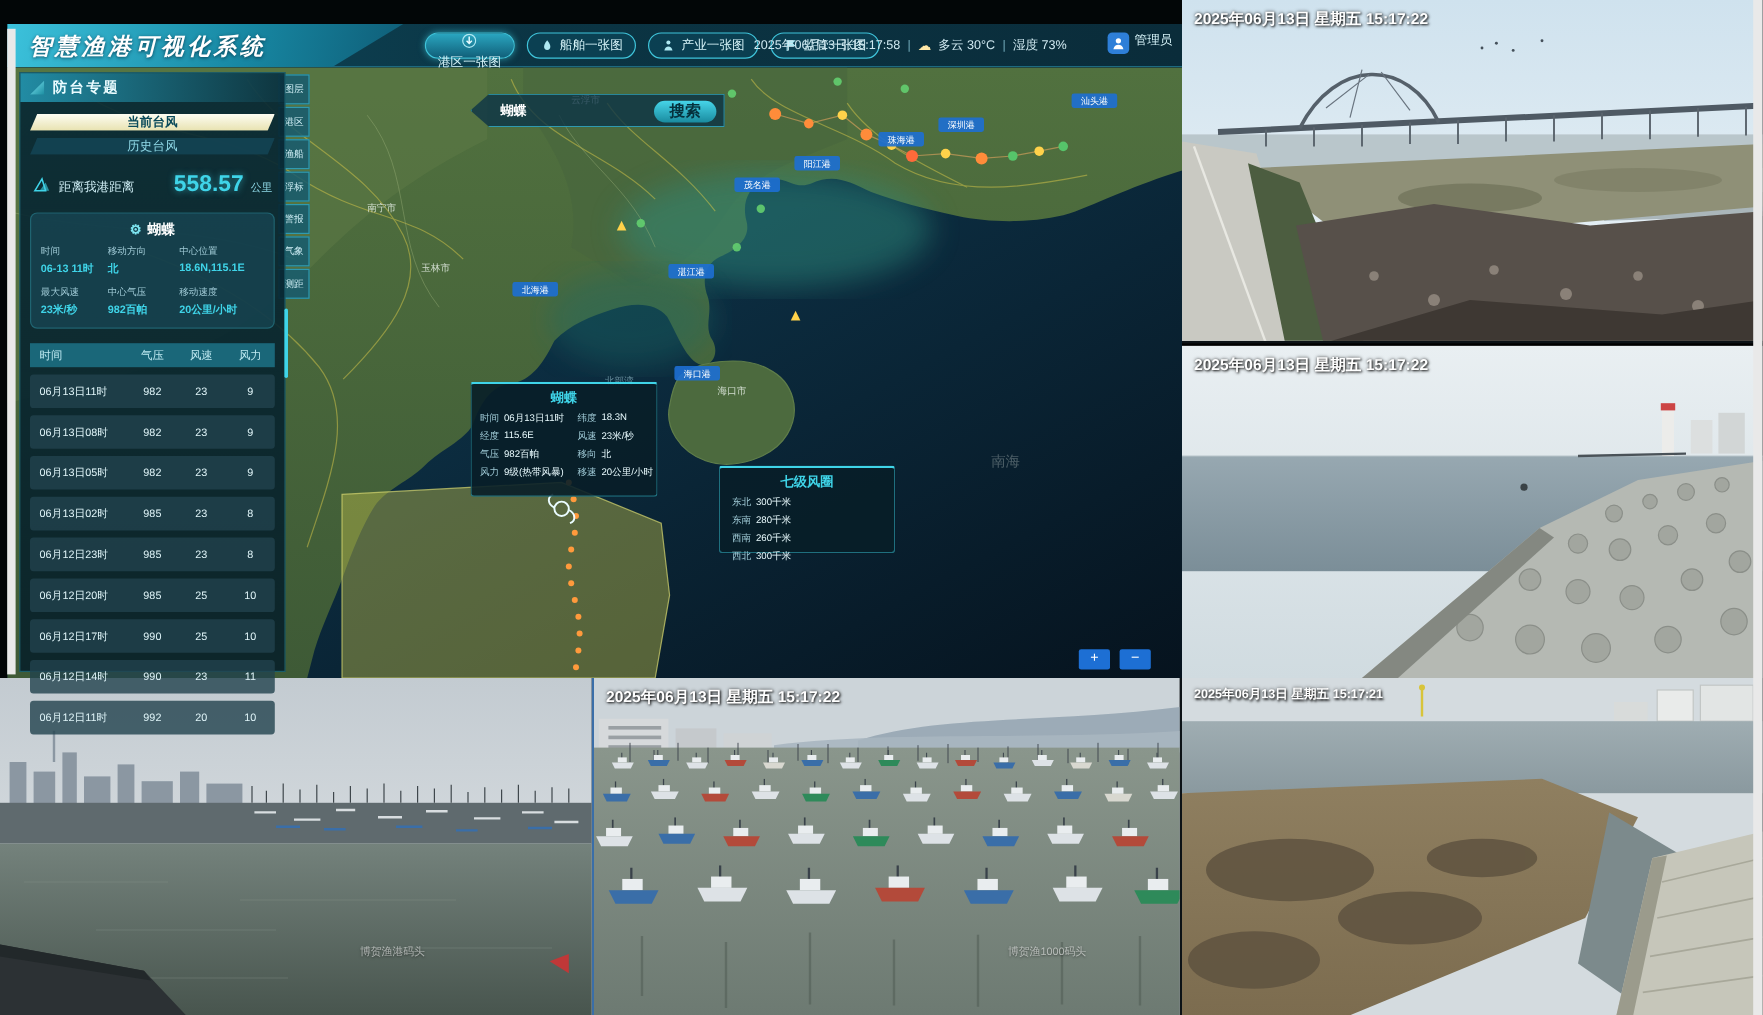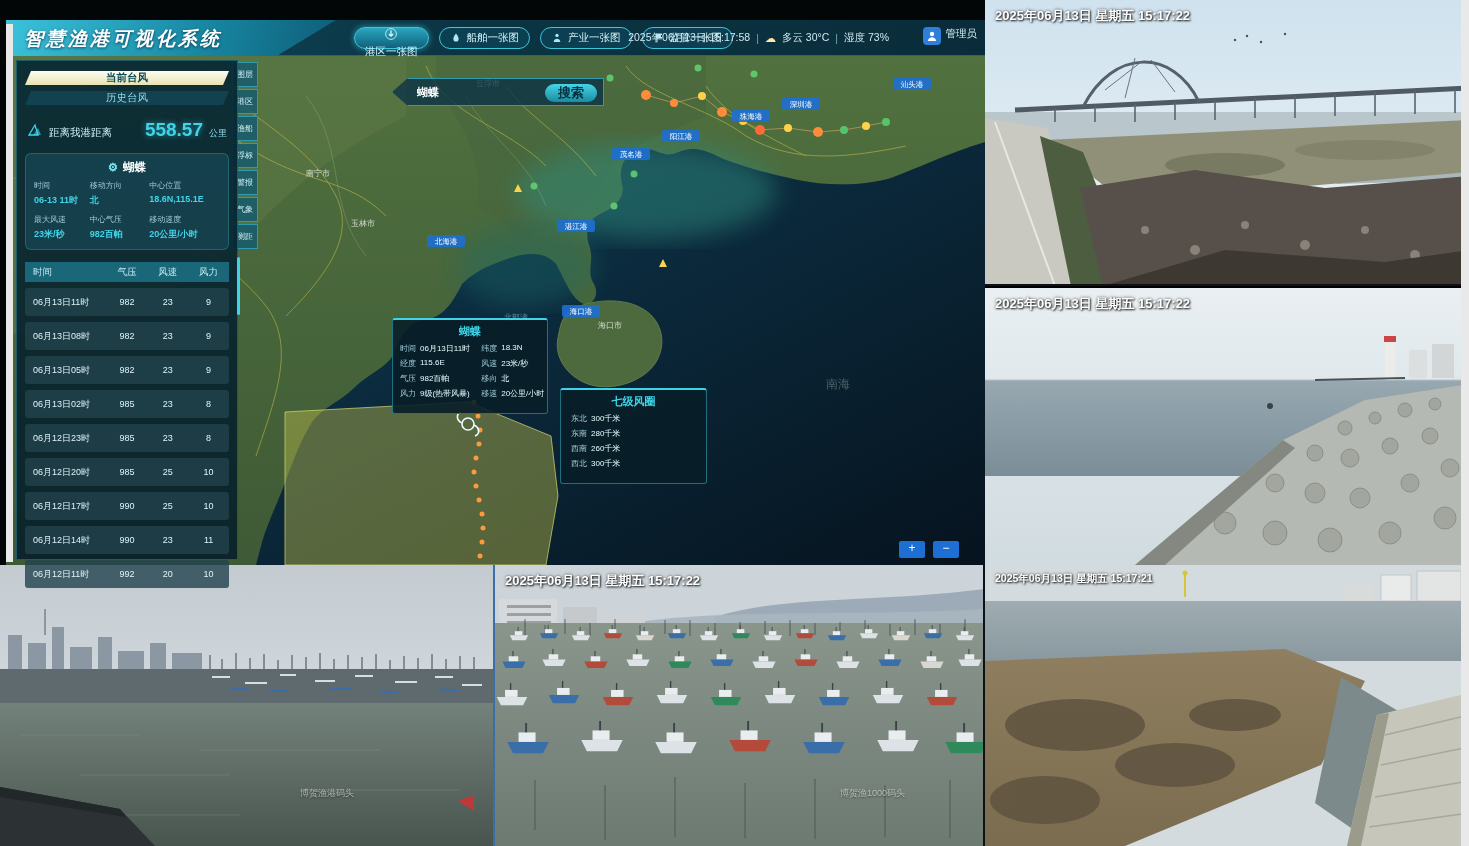--- a/index.html
+++ b/index.html
@@ -51,21 +51,21 @@
 
   
   .popup { position:absolute; background:rgba(8,30,40,.9); border:1px solid rgba(63,212,232,.45);
     border-top:2px solid #3fd4e8; border-radius:3px; z-index:13; color:#dff4f8; }
   .popup .ptitle { text-align:center; color:#3fd4e8; font-size:11px; font-weight:bold; padding:4px 0 2px; }
   #popup-typhoon { left:392px; top:318px; width:156px; height:96px; }
   #popup-typhoon .grid { display:grid; grid-template-columns:58% 42%; padding:2px 7px; row-gap:4px; }
   .pf { display:flex; gap:4px; font-size:8px; white-space:nowrap; }
   .pf .l { color:#9fc9d5; }
   .pf .v { color:#eafcff; }
-  #popup-wind { left:560px; top:388px; width:147px; height:96px; }
+  #popup-wind { left:599px; top:388px; width:147px; height:73px; }
   #popup-wind .rows { padding:2px 10px; display:flex; flex-direction:column; gap:4px; }
 
   .map-zoom { position:absolute; left:899px; top:541px; display:flex; gap:8px; z-index:13; }
   .mz-btn { width:26px; height:17px; background:#1d6fd4; color:#fff; font-size:12px; line-height:15px;
     text-align:center; border-radius:2px; cursor:pointer; }
 
   
   #sidebar { position:absolute; left:16px; top:60px; width:222px; height:500px; z-index:14;
     background:linear-gradient(180deg,rgba(7,40,52,.92),rgba(6,30,40,.88));
     border:1px solid rgba(63,212,232,.3); }
@@ -406,20 +406,24 @@
           </div>
       </div>
     </div>
 
     <div class="map-zoom">
       <div class="mz-btn">+</div>
       <div class="mz-btn">−</div>
     </div>
 
     <div id="sidebar">
+      <div class="sb-head">
+        <span class="deco"></span>
+        <span class="t">防台专题</span>
+      </div>
       <div class="sb-tabs">
         <div class="sb-tab active">当前台风</div>
         <div class="sb-tab">历史台风</div>
       </div>
       <div class="sb-dist">
         <svg class="dist-ic" viewBox="0 0 16 14">
           <path d="M2 12 L8 2 L11 12 Z" fill="none" stroke="#3fd4e8" stroke-width="1.3"></path>
           <path d="M6 12 L11 5 L14 12 Z" fill="#3fd4e8" opacity=".6"></path>
         </svg>
         <span class="l">距离我港距离</span>

